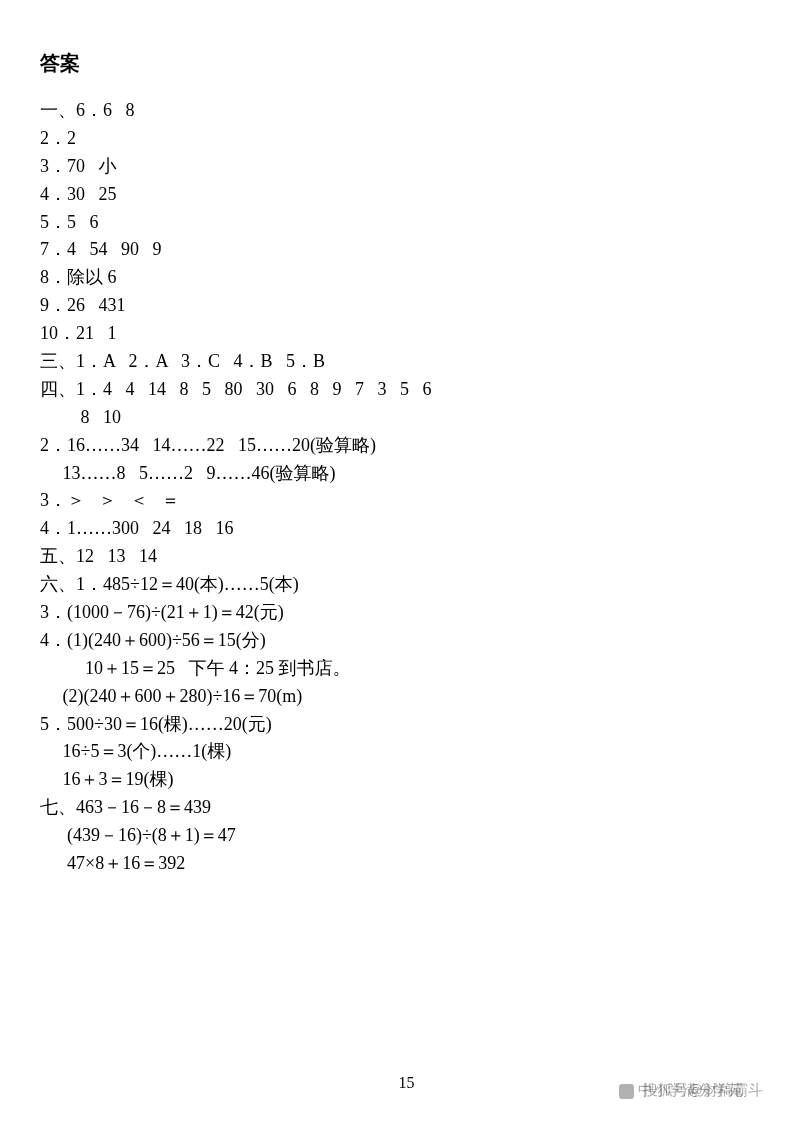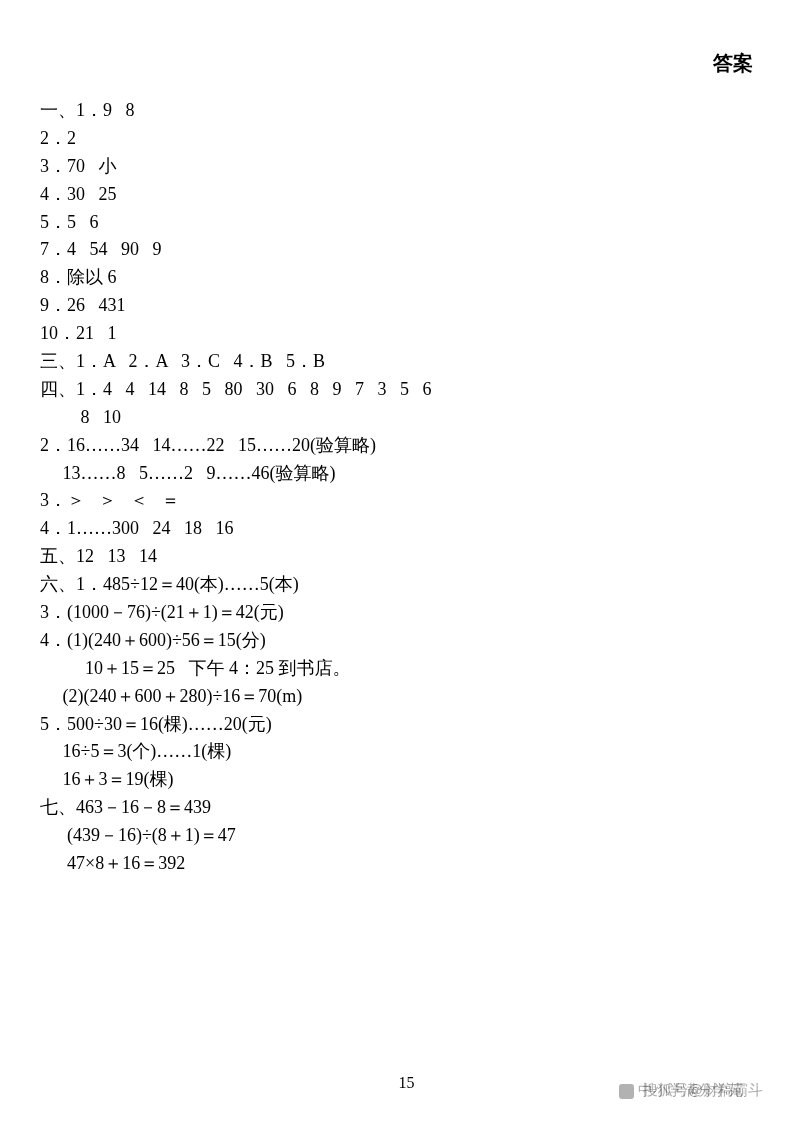--- a/index.html
+++ b/index.html
@@ -9,21 +9,21 @@
     font-family: "SimSun", "宋体", serif;
     width: 793px;
     height: 1122px;
     position: relative;
     color: #000;
   }
   .page {
     padding: 50px 40px 0 40px;
   }
   .title {
-    text-align: right;
+    text-align: left;
     font-weight: bold;
     font-size: 20px;
     margin-bottom: 20px;
   }
   .line {
     font-size: 18px;
     line-height: 1.55;
     white-space: pre;
   }
   .page-number {
@@ -60,21 +60,21 @@
     vertical-align: middle;
     margin-right: 4px;
   }
 </style>
 </head>
 <body>
 
 <div class="page">
   <div class="title">答案</div>
   <div id="answer-body">
-      <div class="line">一、1．9   8</div>
+      <div class="line">一、6．6   8</div>
       <div class="line">2．2</div>
       <div class="line">3．70   小</div>
       <div class="line">4．30   25</div>
       <div class="line">5．5   6</div>
       <div class="line">7．4   54   90   9</div>
       <div class="line">8．除以 6</div>
       <div class="line">9．26   431</div>
       <div class="line">10．21   1</div>
       <div class="line">三、1．A   2．A   3．C   4．B   5．B</div>
       <div class="line">四、1．4   4   14   8   5   80   30   6   8   9   7   3   5   6</div>

